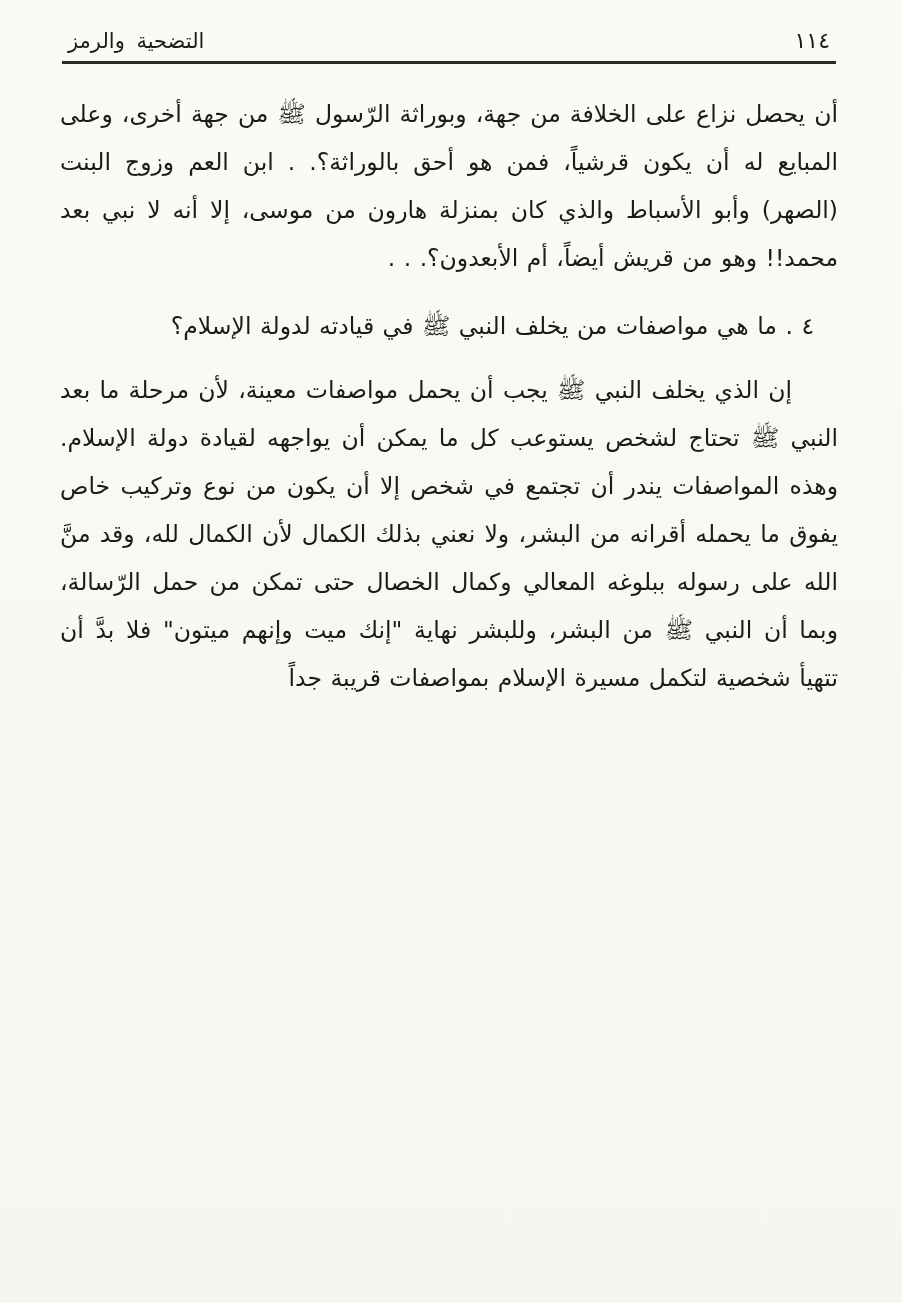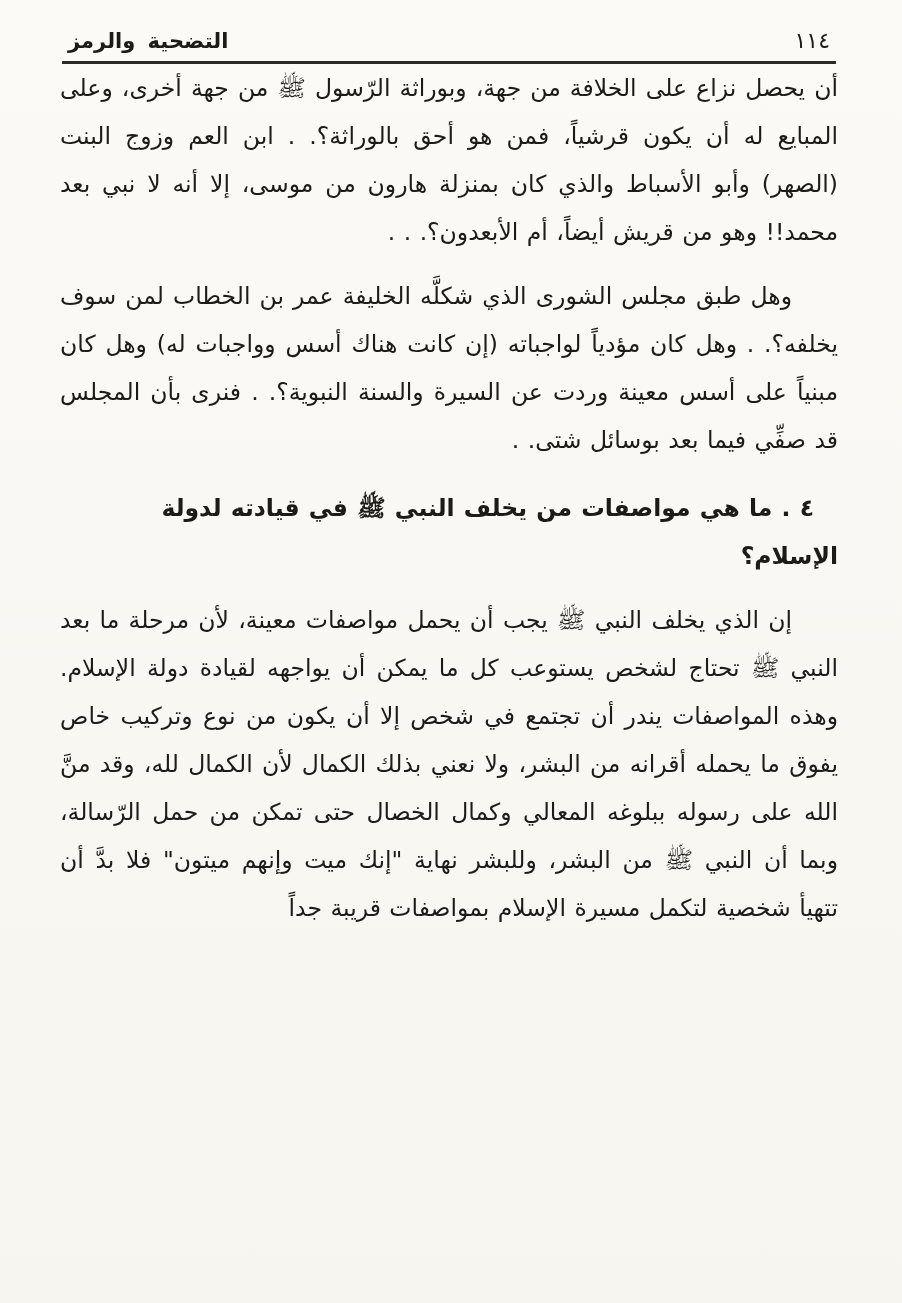--- a/index.html
+++ b/index.html
@@ -29,46 +29,47 @@
     padding: 2px 8px 8px 8px;
   }
   .page-number {
     font-size: 22px;
     font-weight: normal;
     letter-spacing: 3px;
     white-space: nowrap;
   }
   .header-title {
     font-size: 21px;
-    font-weight: bold;
+    font-weight: normal;
     word-spacing: 5px;
     letter-spacing: 0.5px;
     white-space: nowrap;
   }
   .header-rule {
     height: 0;
     border-top: 3px solid #2b2a27;
     margin: 0 2px;
   }
   .page-body {
+    padding-top: 26px;
     font-size: 23.5px;
     line-height: 48px;
     text-align: justify;
     word-spacing: 1px;
   }
   .para {
     margin: 0 0 16px 0;
     text-indent: 46px;
   }
   .para.flush {
     text-indent: 0;
   }
   .section-heading {
     font-size: 23.5px;
-    font-weight: bold;
+    font-weight: normal;
     line-height: 48px;
     margin: 20px 0 16px 0;
     text-indent: 24px;
     text-align: right;
   }
 </style>
 </head>
 <body>
 
 <div class="page">
@@ -78,21 +79,20 @@
     <span class="header-title">التضحية والرمز</span>
   </header>
 
   <div class="header-rule"></div>
 
   <main class="page-body">
 
     <p class="para flush">أن يحصل نزاع على الخلافة من جهة، وبوراثة الرّسول ﷺ من جهة أخرى، وعلى المبايع له أن يكون قرشياً، فمن هو أحق بالوراثة؟. . ابن العم وزوج البنت (الصهر) وأبو الأسباط والذي كان بمنزلة هارون من موسى، إلا أنه لا نبي بعد محمد!! وهو من قريش أيضاً، أم الأبعدون؟. . .</p>
 
 
-    <p class="para">وهل طبق مجلس الشورى الذي شكلَّه الخليفة عمر بن الخطاب لمن سوف يخلفه؟. . وهل كان مؤدياً لواجباته (إن كانت هناك أسس وواجبات له) وهل كان مبنياً على أسس معينة وردت عن السيرة والسنة النبوية؟. . فنرى بأن المجلس قد صفِّي فيما بعد بوسائل شتى. .</p>
 
 
     <h2 class="section-heading">٤ . ما هي مواصفات من يخلف النبي ﷺ في قيادته لدولة الإسلام؟</h2>
 
     <p class="para">إن الذي يخلف النبي ﷺ يجب أن يحمل مواصفات معينة، لأن مرحلة ما بعد النبي ﷺ تحتاج لشخص يستوعب كل ما يمكن أن يواجهه لقيادة دولة الإسلام. وهذه المواصفات يندر أن تجتمع في شخص إلا أن يكون من نوع وتركيب خاص يفوق ما يحمله أقرانه من البشر، ولا نعني بذلك الكمال لأن الكمال لله، وقد منَّ الله على رسوله ببلوغه المعالي وكمال الخصال حتى تمكن من حمل الرّسالة، وبما أن النبي ﷺ من البشر، وللبشر نهاية "إنك ميت وإنهم ميتون" فلا بدَّ أن تتهيأ شخصية لتكمل مسيرة الإسلام بمواصفات قريبة جداً</p>
 
   </main>
 
 </div>
 

